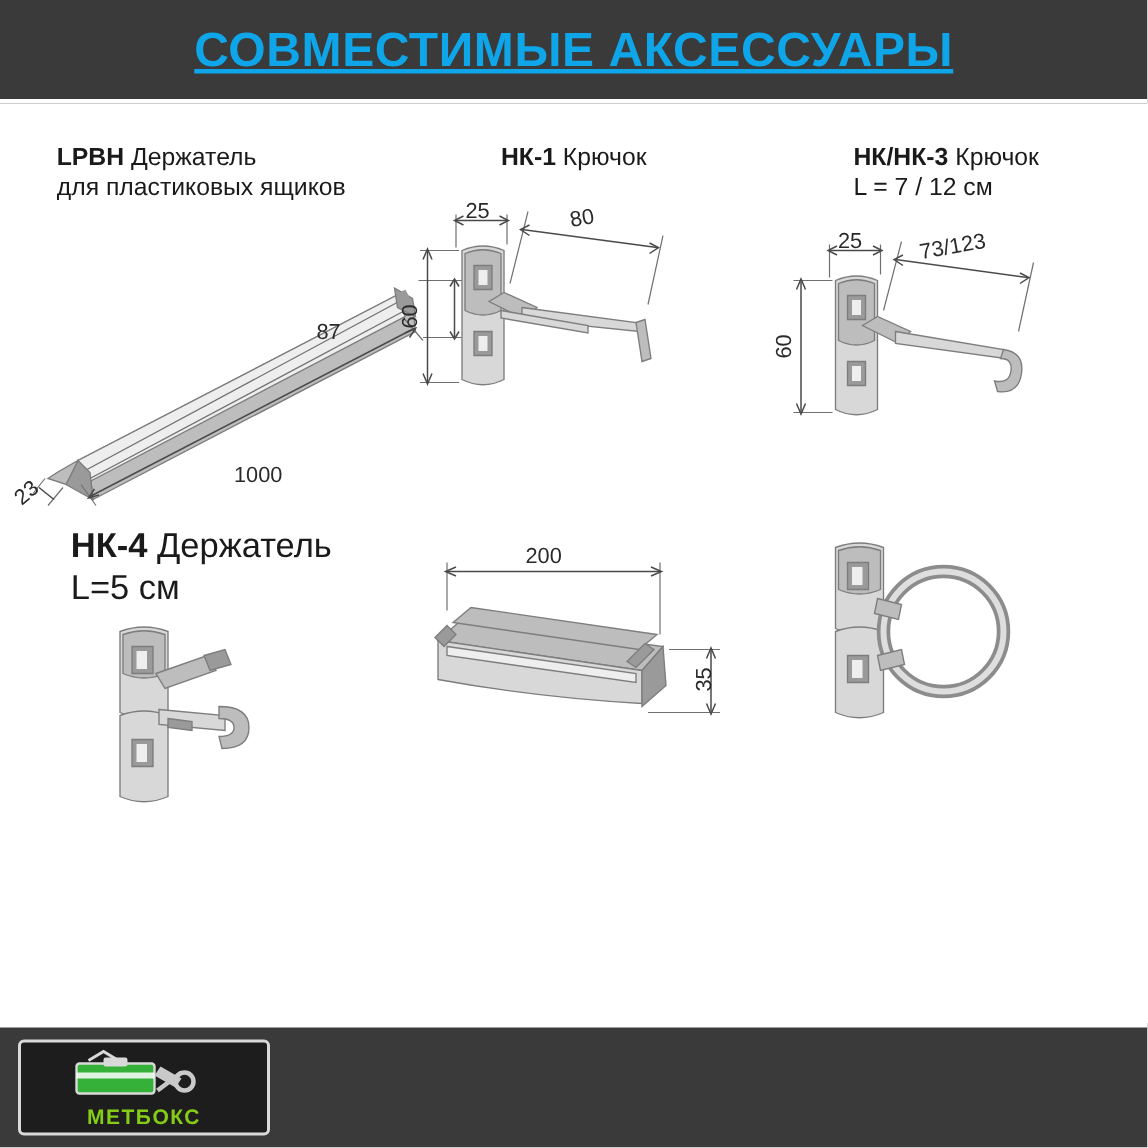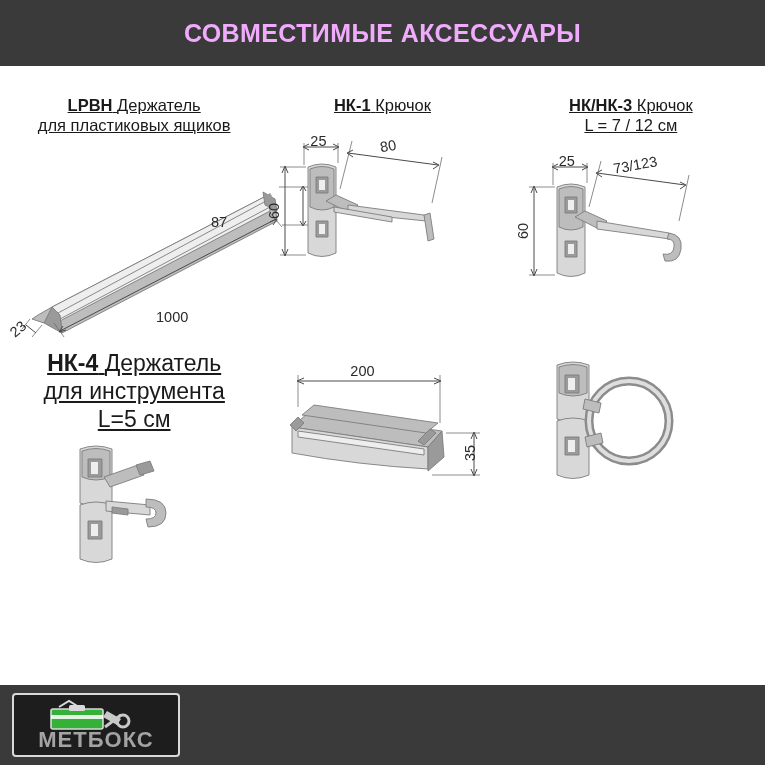--- a/index.html
+++ b/index.html
@@ -19,46 +19,45 @@
   
   .header {
     height: 66px;
     background: #3a3a3a;
     display: flex;
     align-items: center;
     justify-content: center;
     border-bottom: 3px solid #ffffff;
   }
   .header-title {
-    color: #f0abfc;
-    font-size: 25px;
+    color: #0ea5e9;
+    font-size: 32px;
     font-weight: bold;
     letter-spacing: 0.4px;
     text-transform: uppercase;
+    text-decoration: underline;
   }
 
   
   .content {
     padding: 26px 10px 0 10px;
   }
   .row {
     display: flex;
     width: 745px;
   }
   .cell {
     flex: 1 1 0;
     display: flex;
     flex-direction: column;
     align-items: center;
   }
   .cell-title {
-    text-align: center;
     line-height: 1.22;
     font-size: 17px;
-    text-decoration: underline;
   }
   .cell-title .code {
     font-weight: bold;
   }
   .cell-title .sub {
     display: block;
   }
   .row1 .cell-title { font-size: 16.5px; }
   .row2 .cell-title { font-size: 23px; }
 
@@ -113,22 +112,22 @@
     padding-bottom: 4px;
     box-sizing: border-box;
   }
   .logo-mark {
     position: absolute;
     top: 4px;
     left: 50%;
     transform: translateX(-50%);
   }
   .logo-text {
-    color: #a3a3a3;
-    font-size: 22px;
+    color: #84cc16;
+    font-size: 14px;
     font-weight: bold;
     letter-spacing: 1px;
     line-height: 1;
   }
 </style>
 </head>
 <body>
 
 <div class="header">
   <div class="header-title">СОВМЕСТИМЫЕ АКСЕССУАРЫ</div>
@@ -280,21 +279,20 @@
       </div>
     </div>
   </div>
 
   <div class="row row2" style="margin-top:14px;">
 
     <div class="cell">
       <div class="cell-title">
         <span class="code">НК-4</span>
         <span>Держатель</span>
-        <span class="sub">для инструмента</span>
         <span class="sub">L=5 см</span>
       </div>
       <div class="art">
         <svg width="200" height="160" viewBox="0 0 200 160" style="position:absolute;left:40px;top:10px;">
           <g>
             <path class="metal-l outline" d="M30,6 q16,-6 32,0 l0,54 q-16,7 -32,0 Z"></path>
             <path class="metal-m outline" d="M32,8 q14,-5 28,0 l0,26 q-14,6 -28,0 Z"></path>
             <path class="metal-d outline" d="M38,16 l14,0 l0,18 l-14,0 Z"></path>
             <path class="metal-xl" d="M41,19 l7,0 l0,12 l-7,0 Z"></path>
             <path class="metal-l outline" d="M30,62 q16,-6 32,0 l0,54 q-16,7 -32,0 Z"></path>

